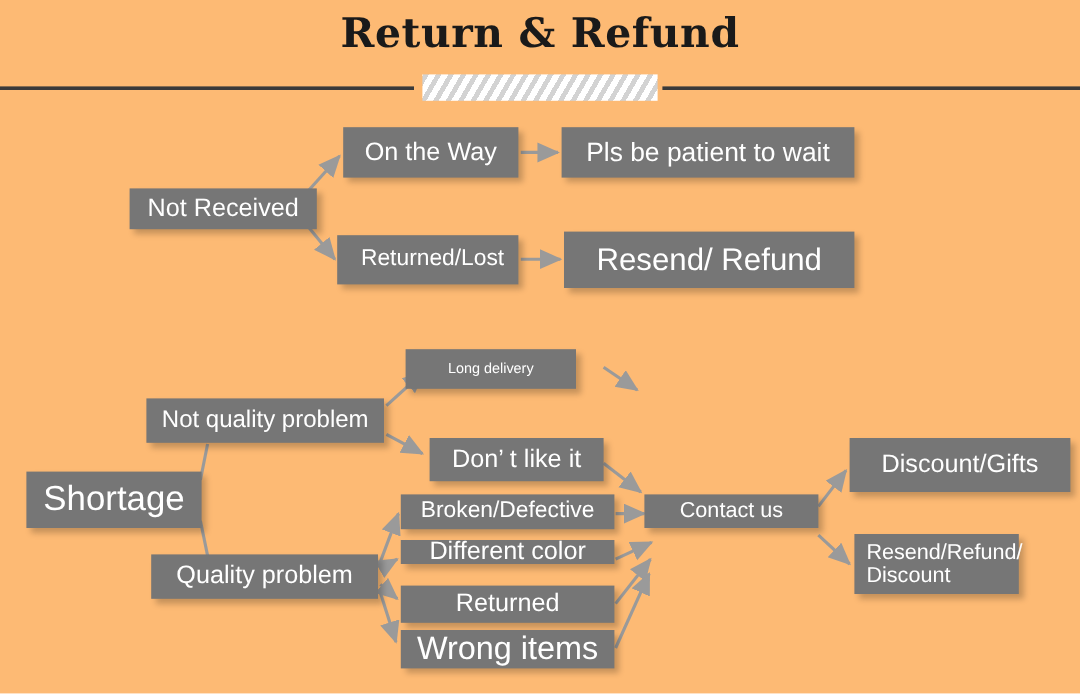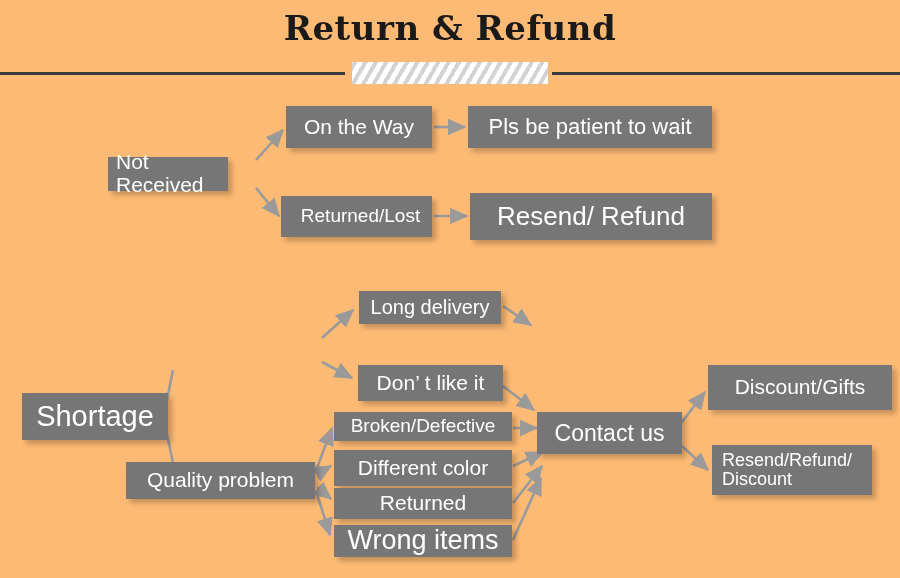--- a/index.html
+++ b/index.html
@@ -141,47 +141,48 @@
       <path d="M513,466 L543,452" marker-end="url(#ah)"></path>
       <path d="M513,503 L542,466" marker-end="url(#ah)"></path>
       <path d="M513,540 L541,478" marker-end="url(#ah)"></path>
 
       <path d="M682,422 L705,392" marker-end="url(#ah)"></path>
 
       <path d="M682,446 L708,470" marker-end="url(#ah)"></path>
     </g>
   </svg>
 
-  <div class="box" style="left:108px; top:157px; width:120px; height:34px; font-size:21px;">Not Received</div>
+  <div class="box" style="left:108px; top:157px; width:156px; height:34px; font-size:21px;">Not Received</div>
 
   <div class="box" style="left:286px; top:106px; width:146px; height:42px; font-size:21px;">On the Way</div>
 
   <div class="box" style="left:468px; top:106px; width:244px; height:42px; font-size:22px;">Pls be patient to wait</div>
 
   <div class="box" style="left:281px; top:196px; width:151px; height:41px; font-size:19px;padding-left:16px;">Returned/Lost</div>
 
   <div class="box" style="left:470px; top:193px; width:242px; height:47px; font-size:26px;">Resend/ Refund</div>
 
   <div class="box" style="left:22px; top:393px; width:146px; height:47px; font-size:29px;">Shortage</div>
 
+  <div class="box" style="left:122px; top:332px; width:198px; height:37px; font-size:20px;">Not quality problem</div>
 
   <div class="box" style="left:126px; top:462px; width:189px; height:37px; font-size:21px;">Quality problem</div>
 
-  <div class="box" style="left:359px; top:291px; width:142px; height:33px; font-size:20px;">Long delivery</div>
+  <div class="box" style="left:338px; top:291px; width:142px; height:33px; font-size:12px;">Long delivery</div>
 
   <div class="box" style="left:358px; top:365px; width:145px; height:36px; font-size:21px;">Don’  t like it</div>
 
   <div class="box" style="left:334px; top:412px; width:178px; height:29px; font-size:19px;text-align:right;">Broken/Defective</div>
 
-  <div class="box" style="left:334px; top:450px; width:178px; height:36px; font-size:21px;">Different color</div>
+  <div class="box" style="left:334px; top:450px; width:178px; height:20px; font-size:21px;">Different color</div>
 
   <div class="box" style="left:334px; top:488px; width:178px; height:31px; font-size:21px;">Returned</div>
 
   <div class="box" style="left:334px; top:525px; width:178px; height:32px; font-size:27px;">Wrong items</div>
 
-  <div class="box" style="left:537px; top:412px; width:145px; height:42px; font-size:23px;">Contact us</div>
+  <div class="box" style="left:537px; top:412px; width:145px; height:28px; font-size:18px;">Contact us</div>
 
   <div class="box" style="left:708px; top:365px; width:184px; height:45px; font-size:21px;">Discount/Gifts</div>
 
-  <div class="box left-align" style="left:712px; top:445px; width:160px; height:50px; font-size:18px; padding-left:10px;">Resend/Refund/
+  <div class="box left-align" style="left:712px; top:445px; width:137px; height:50px; font-size:18px; padding-left:10px;">Resend/Refund/
 Discount</div>
 
 </div>
 
 </body></html>

